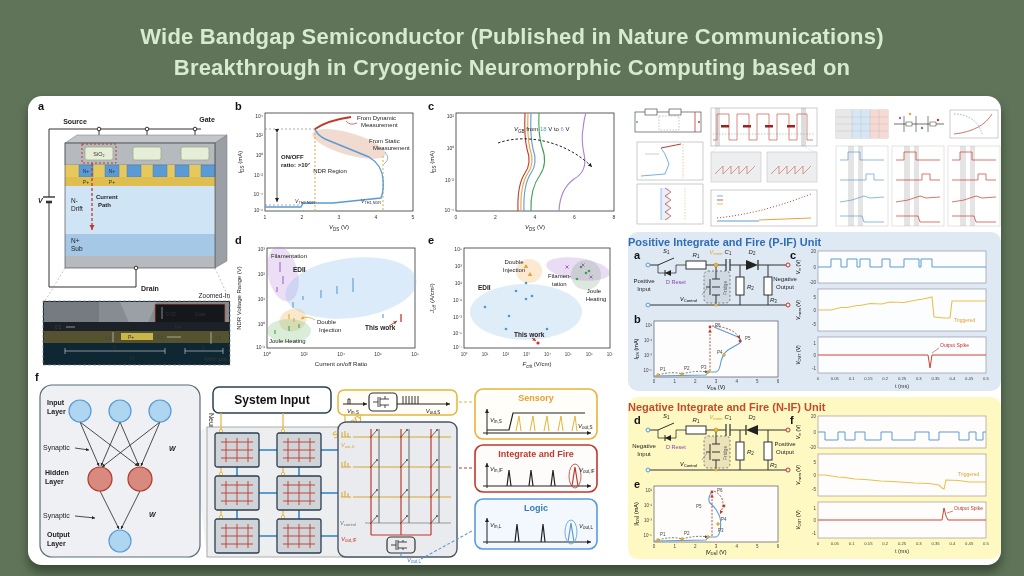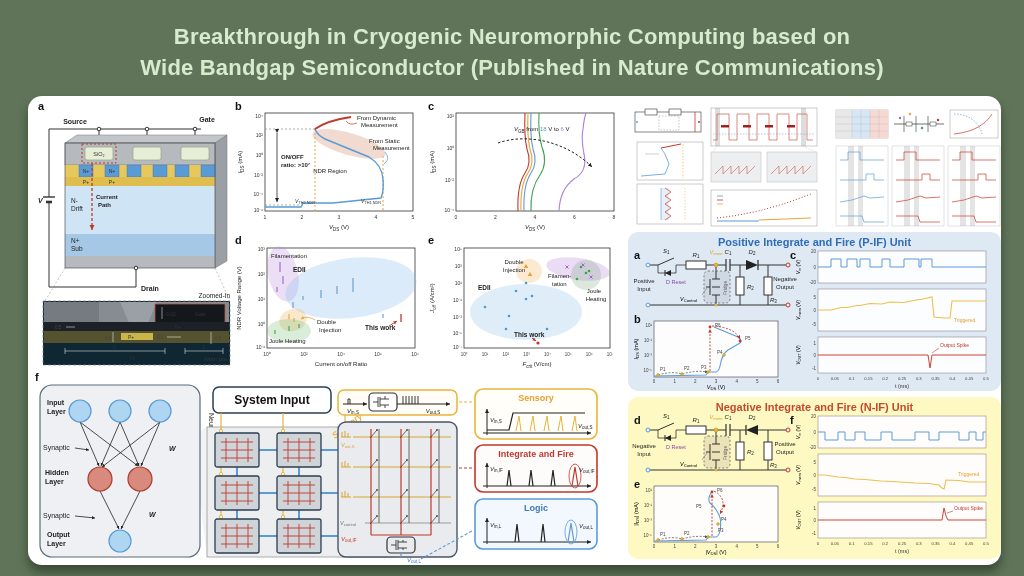--- a/index.html
+++ b/index.html
@@ -10,29 +10,29 @@
   .main-panel{position:absolute;left:28px;top:96px;width:973px;height:469px;background:#ffffff;
     border-radius:14px;box-shadow:0 7px 10px rgba(28,40,26,.55)}
   .abs{position:absolute}
   svg{display:block;overflow:visible}
   svg text{font-family:"Liberation Sans",sans-serif}
   .lab{font-size:11px;font-weight:bold;fill:#111}
   .t45{font-size:4.5px;fill:#444}.t5{font-size:5px;fill:#333}.t55{font-size:5.5px;fill:#333}
   .t6{font-size:6px;fill:#222}.t65{font-size:6.5px;fill:#222}.t7{font-size:7px;fill:#222}
   .bold{font-weight:bold}.it{font-style:italic}
   .unit-panel{position:absolute;border-radius:10px}
-  .unit-title{text-align:center;font-weight:bold;font-size:11px;padding-top:4px}
+  .unit-title{text-align:left;font-weight:bold;font-size:11px;padding-top:4px}
 </style>
 </head>
 <body>
 
 <div id="stage">
   <div class="title">
+    <div>Wide Bandgap Semiconductor (Published in Nature Communications)</div>
     <div>Breakthrough in Cryogenic Neuromorphic Computing based on</div>
-    <div>Wide Bandgap Semiconductor (Published in Nature Communications)</div>
   </div>
 
   <div class="main-panel">
 
   <svg class="abs" style="left:7px;top:3px" width="200" height="272" viewBox="0 0 200 272">
     <defs>
       <marker id="ma" markerWidth="5" markerHeight="5" refX="4" refY="2" orient="auto">
             <path d="M0,0L4,2L0,4z" fill="#222"></path>
           </marker>
       <marker id="mr" markerWidth="5" markerHeight="5" refX="4" refY="2" orient="auto">

